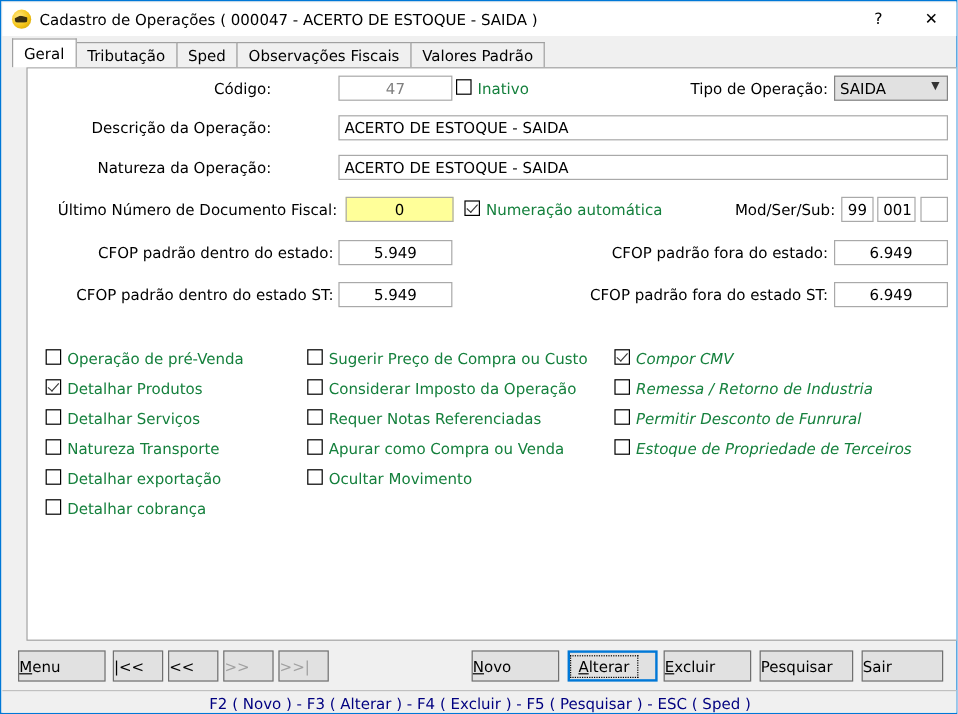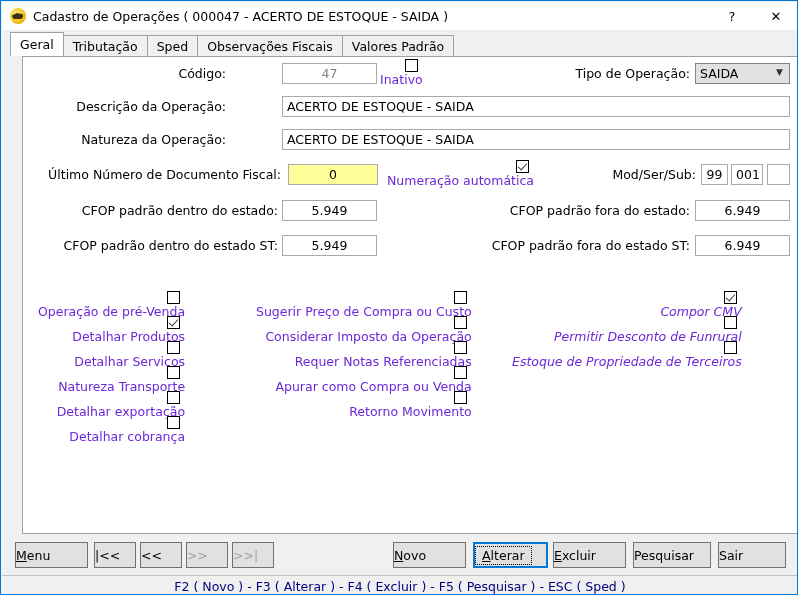--- a/index.html
+++ b/index.html
@@ -143,27 +143,26 @@
     right: 7px; top: 50%;
     transform: translateY(-60%);
     pointer-events: none;
     font-size: 9px;
     color: #333;
   }
 
   
   .cb {
     display: flex;
-    align-items: flex-end;
-    font-size: 12.5px;
-    color: #6d28d9;
+    align-items: flex-start;
+    font-size: 12.5px;
+    color: #15803d;
     white-space: nowrap;
     cursor: default;
     user-select: none;
-    flex-direction: column;
   }
   .box {
     width: 13px; height: 13px;
     box-sizing: border-box;
     border: 1px solid #000000;
     background: #ffffff;
     margin-right: 5px;
     flex: 0 0 auto;
     position: relative;
   }
@@ -342,28 +341,32 @@
       <div class="cb">
         <span class="box"></span>
         <span>Requer Notas Referenciadas</span>
       </div>
       <div class="cb">
         <span class="box"></span>
         <span>Apurar como Compra ou Venda</span>
       </div>
       <div class="cb">
         <span class="box"></span>
-        <span>Retorno Movimento</span>
+        <span>Ocultar Movimento</span>
       </div>
     </div>
 
     <div class="cbcol" style="left:489px; top:234px;font-style:italic;">
       <div class="cb">
         <span class="box checked"></span>
         <span>Compor CMV</span>
+      </div>
+      <div class="cb">
+        <span class="box"></span>
+        <span>Remessa / Retorno de Industria</span>
       </div>
       <div class="cb">
         <span class="box"></span>
         <span>Permitir Desconto de Funrural</span>
       </div>
       <div class="cb">
         <span class="box"></span>
         <span>Estoque de Propriedade de Terceiros</span>
       </div>
     </div>

